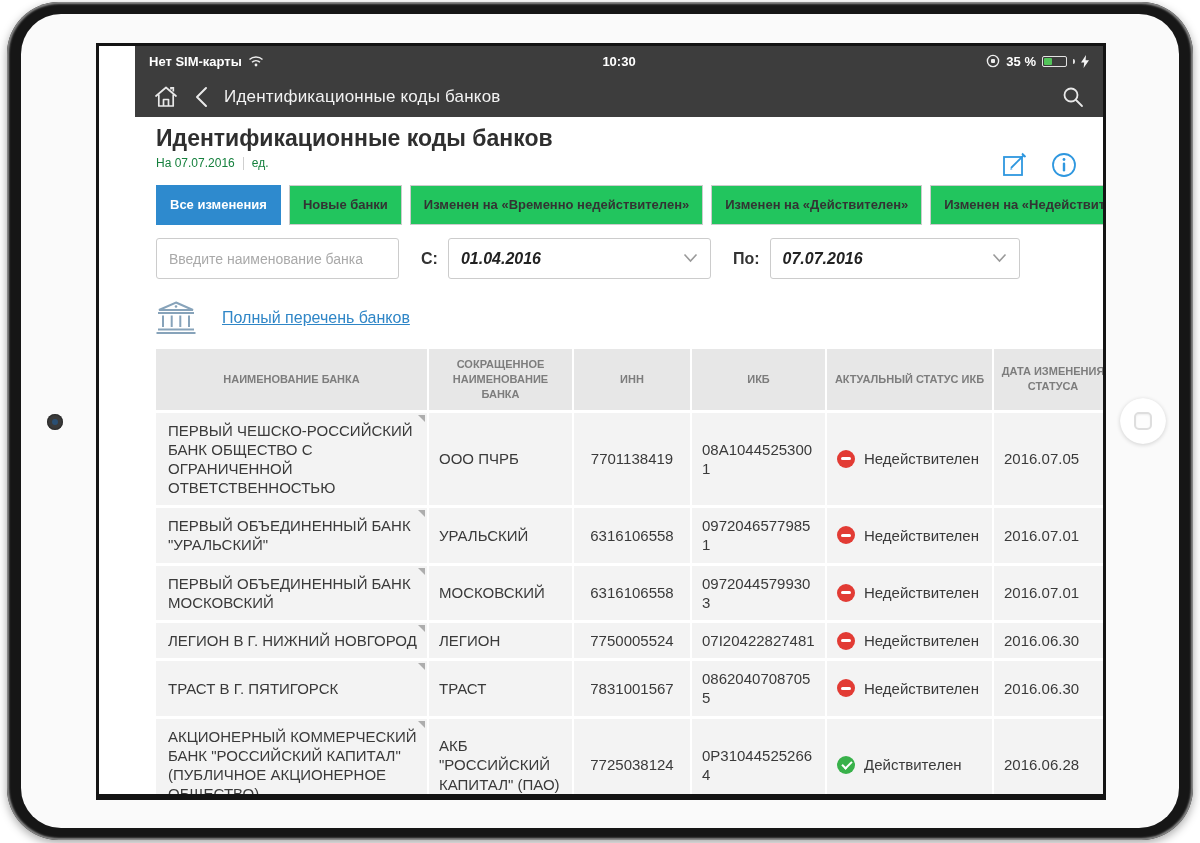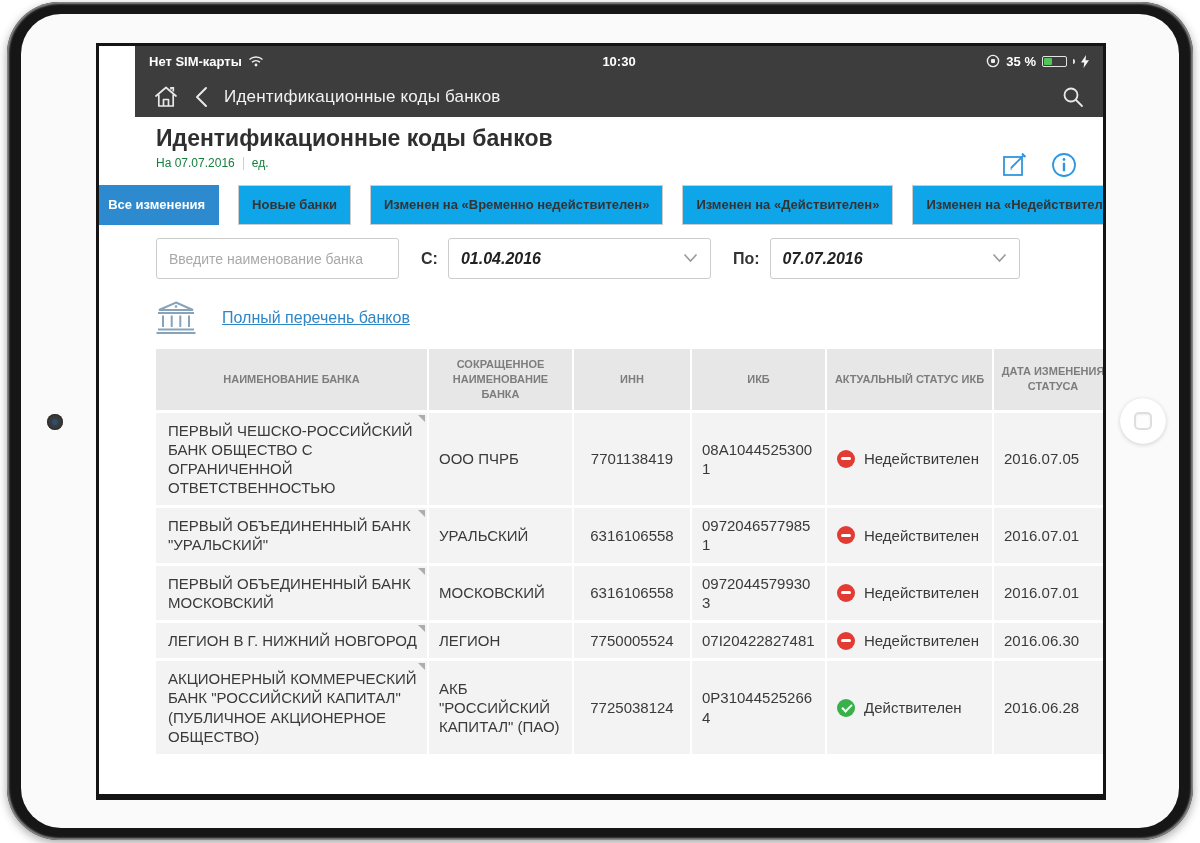--- a/index.html
+++ b/index.html
@@ -39,23 +39,23 @@
 
   
   .main{padding:6px 26px 0 21px;}
   .page-head{position:relative;}
   .page-title{margin:2px 0 0;font-size:23px;font-weight:bold;color:#2f2f2f;}
   .page-sub{margin-top:4px;font-size:12px;color:#15803d;display:flex;align-items:center;}
   .sub-sep{display:inline-block;width:1px;height:13px;background:#cfcfcf;margin:0 8px;}
   .head-icons{position:absolute;right:0;top:26px;display:flex;align-items:center;gap:22px;}
 
   
-  .tabs{display:flex;gap:19px;margin-top:15px;justify-content:center;}
+  .tabs{display:flex;gap:8px;margin-top:15px;}
   .tab{height:40px;line-height:38px;padding:0 13px;font-size:13px;font-weight:bold;color:#333;
-       background:#0ea5e9;border:1px solid #ccc;white-space:nowrap;cursor:pointer;}
+       background:#22c55e;border:1px solid #ccc;white-space:nowrap;cursor:pointer;}
   .tab.active{background:#2e8ace;border-color:#2e8ace;color:#fff;}
 
   
   .filters{display:flex;align-items:center;margin-top:13px;}
   .search-input{width:243px;height:41px;border:1px solid #ccc;border-radius:3px;padding:0 12px;
                 font-size:14px;color:#c2410c;outline:none;}
   .search-input::placeholder{color:#a9a9a9;}
   .f-label{font-size:16px;font-weight:bold;color:#333;margin:0 10px 0 22px;}
   .select{position:relative;height:41px;border:1px solid #ccc;border-radius:3px;background:#fff;
           display:flex;align-items:center;padding:0 34px 0 12px;font-size:16px;font-weight:bold;color:#222;cursor:pointer;font-style:italic;}
@@ -285,20 +285,33 @@
               <td>07I20422827481</td>
               <td>
                 <span class="status-cell">
                   <span class="dot invalid"></span>
                   <span>Недействителен</span>
                 </span>
               </td>
               <td>2016.06.30</td>
             </tr>
             <tr>
+              <td class="c-name">ТРАСТ В Г. ПЯТИГОРСК</td>
+              <td>ТРАСТ</td>
+              <td class="c-inn">7831001567</td>
+              <td>08620407087055</td>
+              <td>
+                <span class="status-cell">
+                  <span class="dot invalid"></span>
+                  <span>Недействителен</span>
+                </span>
+              </td>
+              <td>2016.06.30</td>
+            </tr>
+            <tr>
               <td class="c-name">АКЦИОНЕРНЫЙ КОММЕРЧЕСКИЙ БАНК "РОССИЙСКИЙ КАПИТАЛ" (ПУБЛИЧНОЕ АКЦИОНЕРНОЕ ОБЩЕСТВО)</td>
               <td>АКБ "РОССИЙСКИЙ КАПИТАЛ" (ПАО)</td>
               <td class="c-inn">7725038124</td>
               <td>0P310445252664</td>
               <td>
                 <span class="status-cell">
                   <span class="dot valid"></span>
                   <span>Действителен</span>
                 </span>
               </td>

